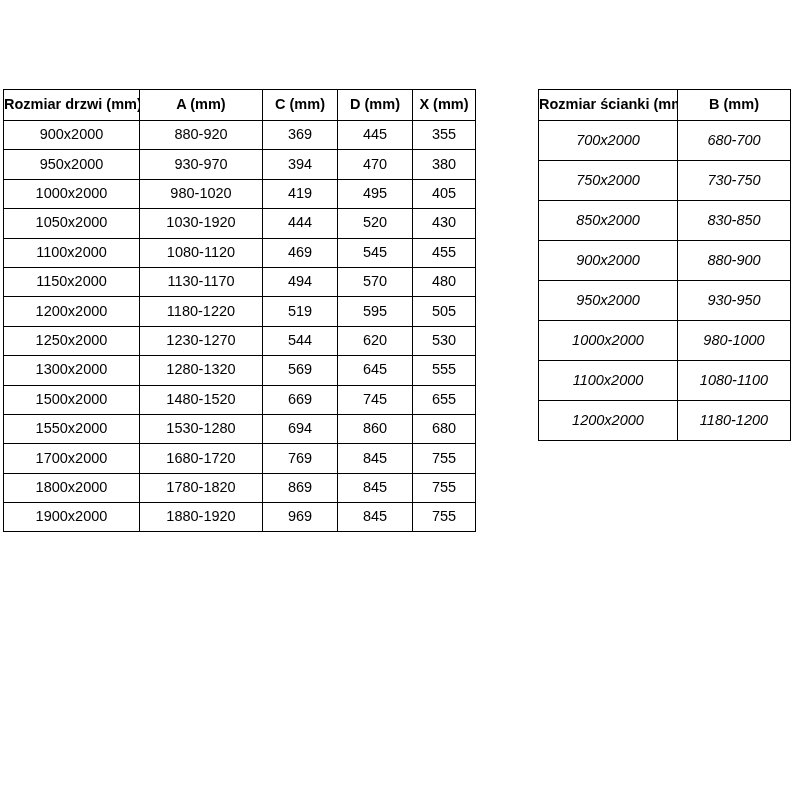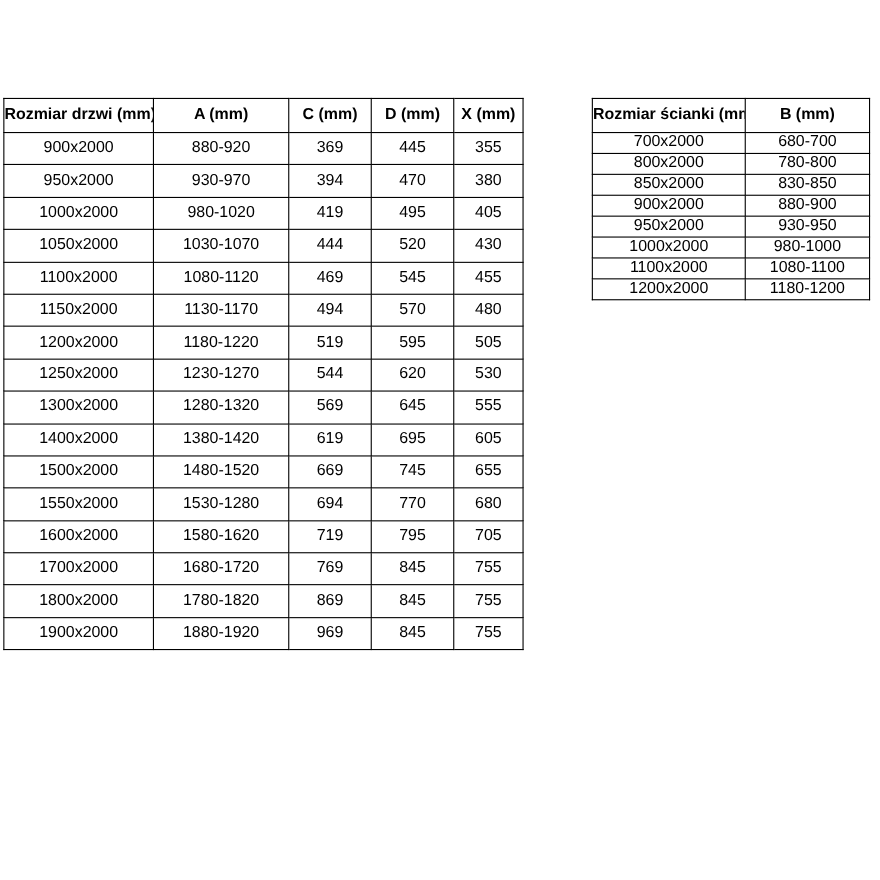--- a/index.html
+++ b/index.html
@@ -41,21 +41,21 @@
   .table-doors col.c3 { width: 75px; }
   .table-doors col.c4 { width: 75px; }
   .table-doors col.c5 { width: 63px; }
   .table-doors thead tr { height: 31px; }
   .table-doors tbody tr { height: 29.4px; }
   
   .table-walls { left: 538px; top: 89px; width: 252px; }
   .table-walls col.c1 { width: 139px; }
   .table-walls col.c2 { width: 113px; }
   .table-walls thead tr { height: 31px; }
-  .table-walls tbody tr { height: 19px; }
+  .table-walls tbody tr { height: 40px; font-style: italic; }
 </style>
 </head>
 <body>
 
 <table class="spec-table table-doors">
   <colgroup>
     <col class="c1">
       <col class="c2">
       <col class="c3">
       <col class="c4">
@@ -87,21 +87,21 @@
       </tr>
       <tr>
         <td>1000x2000</td>
         <td>980-1020</td>
         <td>419</td>
         <td>495</td>
         <td>405</td>
       </tr>
       <tr>
         <td>1050x2000</td>
-        <td>1030-1070</td>
+        <td>1030-1920</td>
         <td>444</td>
         <td>520</td>
         <td>430</td>
       </tr>
       <tr>
         <td>1100x2000</td>
         <td>1080-1120</td>
         <td>469</td>
         <td>545</td>
         <td>455</td>
@@ -128,46 +128,32 @@
         <td>530</td>
       </tr>
       <tr>
         <td>1300x2000</td>
         <td>1280-1320</td>
         <td>569</td>
         <td>645</td>
         <td>555</td>
       </tr>
       <tr>
-        <td>1400x2000</td>
-        <td>1380-1420</td>
-        <td>619</td>
-        <td>695</td>
-        <td>605</td>
-      </tr>
-      <tr>
         <td>1500x2000</td>
         <td>1480-1520</td>
         <td>669</td>
         <td>745</td>
         <td>655</td>
       </tr>
       <tr>
         <td>1550x2000</td>
         <td>1530-1280</td>
         <td>694</td>
-        <td>770</td>
+        <td>860</td>
         <td>680</td>
-      </tr>
-      <tr>
-        <td>1600x2000</td>
-        <td>1580-1620</td>
-        <td>719</td>
-        <td>795</td>
-        <td>705</td>
       </tr>
       <tr>
         <td>1700x2000</td>
         <td>1680-1720</td>
         <td>769</td>
         <td>845</td>
         <td>755</td>
       </tr>
       <tr>
         <td>1800x2000</td>
@@ -196,22 +182,22 @@
         <th>Rozmiar ścianki (mm)</th>
         <th>B (mm)</th>
       </tr>
   </thead>
   <tbody>
       <tr>
         <td>700x2000</td>
         <td>680-700</td>
       </tr>
       <tr>
-        <td>800x2000</td>
-        <td>780-800</td>
+        <td>750x2000</td>
+        <td>730-750</td>
       </tr>
       <tr>
         <td>850x2000</td>
         <td>830-850</td>
       </tr>
       <tr>
         <td>900x2000</td>
         <td>880-900</td>
       </tr>
       <tr>

